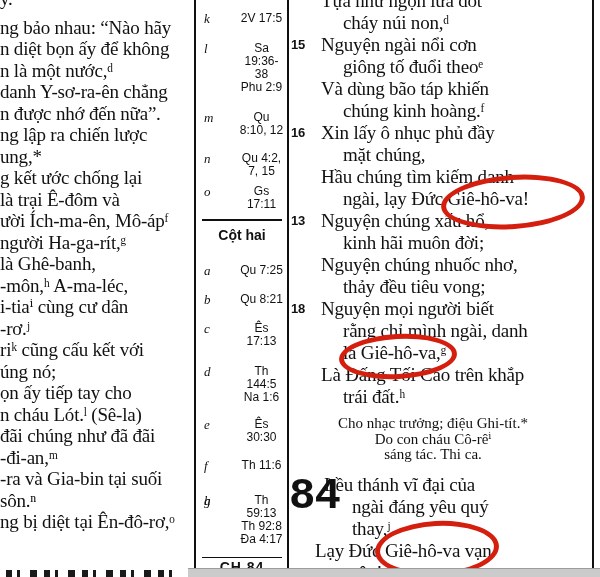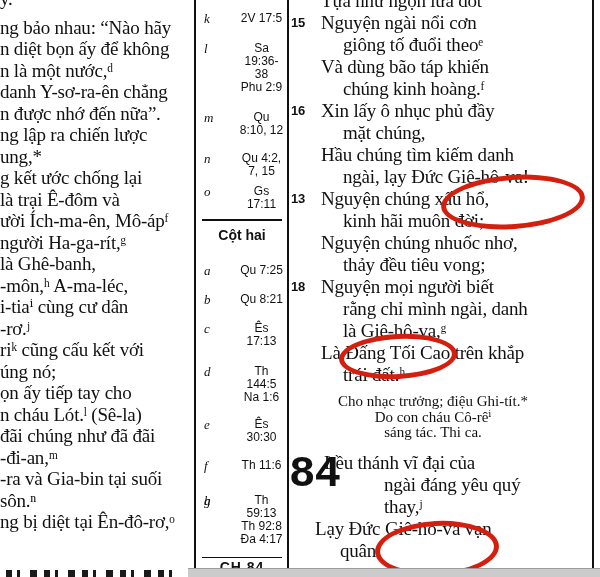--- a/index.html
+++ b/index.html
@@ -60,21 +60,21 @@
   .vline.x2{padding-left:55px;}
   .vnum{position:absolute;left:3px;top:0;
     font-family:"Liberation Sans","DejaVu Sans",sans-serif;font-weight:bold;font-size:13px;}
   .vlines div.vline:first-of-type{margin-top:-10px;}
   .sup{margin-top:8px;text-align:center;font-size:15px;line-height:15.5px;width:290px;}
   .ch84{position:relative;margin-top:11px;}
   .chnum{position:absolute;left:1px;top:1px;
     font-family:Liberation Mono, monospace;font-weight:bold;
     font-size:44px;line-height:42px;letter-spacing:-1px;}
   .ch84 .vline.xa{padding-left:36px;}
-  .ch84 .vline.xb{padding-left:64px;margin-left:32px;}
+  .ch84 .vline.xb{padding-left:64px;}
   .ch84 .vline.xc{padding-left:27px;}
   .ch84 .vline.xd{padding-left:52px;}
 
   
   .oval{position:absolute;border:5px solid #d41e0e;border-radius:50%;z-index:5;
     background:transparent;pointer-events:none;}
   .oval.o1{left:441px;top:175px;width:134px;height:44px;transform:rotate(-4deg);}
   .oval.o2{left:339px;top:334px;width:108px;height:35px;transform:rotate(-3deg);}
   .oval.o3{left:375px;top:521px;width:114px;height:46px;transform:rotate(-3deg);}
 
@@ -234,20 +234,24 @@
   </div>
 
   <div class="mcol">
     <div class="vlines">
 
         <div class="vline x1">
           <span class="vnum"></span>
           <span class="vtext">Tựa như ngọn lửa đốt</span>
         </div>
 
+        <div class="vline x2">
+          <span class="vnum"></span>
+          <span class="vtext">cháy núi non,ᵈ</span>
+        </div>
 
         <div class="vline x1">
           <span class="vnum">15</span>
           <span class="vtext">Nguyện ngài nổi cơn</span>
         </div>
 
         <div class="vline x2">
           <span class="vnum"></span>
           <span class="vtext">giông tố đuổi theoᵉ</span>
         </div>

